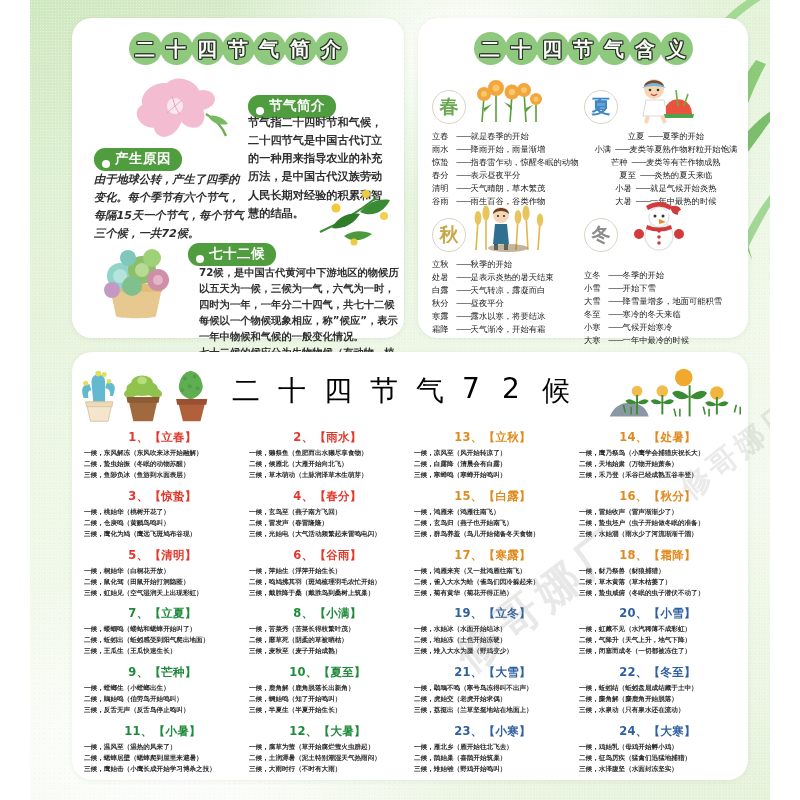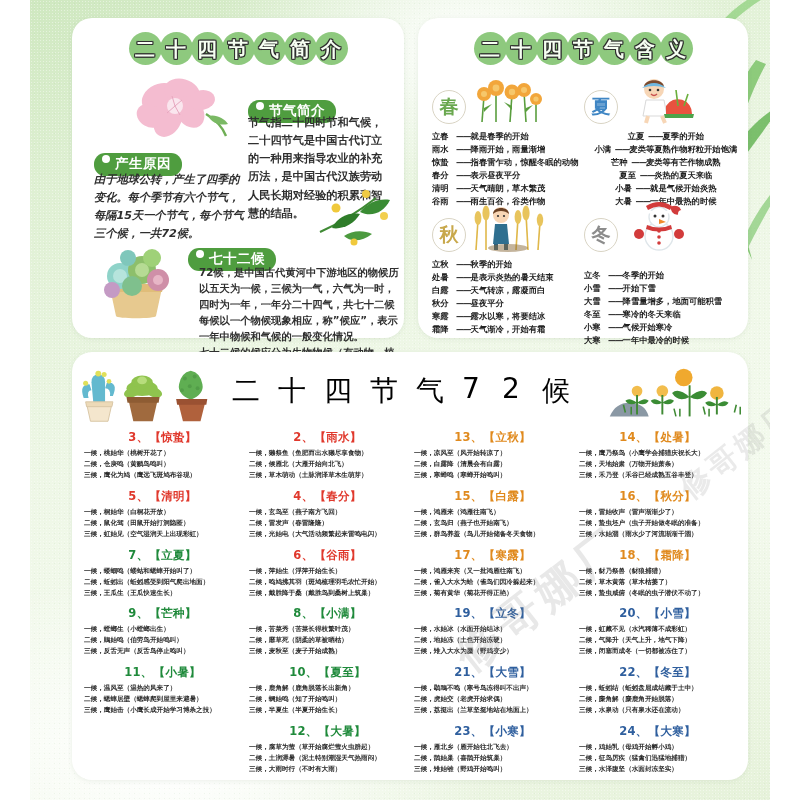--- a/index.html
+++ b/index.html
@@ -52,36 +52,36 @@
   .pill-title .ch span{
     font-size:20px; font-weight:700; color:#f6fff2; line-height:1;
     font-family:"DejaVu Sans","Liberation Sans",sans-serif;
     text-shadow:
        1px 0 0 #2f2f2f, -1px 0 0 #2f2f2f, 0 1px 0 #2f2f2f, 0 -1px 0 #2f2f2f,
        1px 1px 0 #2f2f2f, -1px -1px 0 #2f2f2f, 1px -1px 0 #2f2f2f, -1px 1px 0 #2f2f2f;
   }
 
   
   .tag{
-    display:inline-flex; align-items:flex-start; gap:5px;
+    display:inline-flex; align-items:flex-end; gap:5px;
     background:#4f9d3f; color:#fff; border-radius:11px;
     padding:2px 11px 3px 8px; font-size:13.5px; font-weight:700;
     letter-spacing:.5px;
   }
   .tag .dot{ width:8px;height:8px;border-radius:50%;background:#fff;display:block; }
 
   .body-text{ font-size:11.2px; line-height:1.62; color:#2f2f2f; font-weight:600; }
 
   
   .season-badge{
     width:34px;height:34px;border-radius:50%;border:1.6px solid #d9d4c4;
     display:flex;align-items:center;justify-content:center;
     font-size:19px;font-weight:700;background:#fff;
   }
-  .season-rows{ font-size:8.3px; line-height:1.58; color:#222; font-weight:700; }
+  .season-rows{ font-size:8.3px; line-height:1.58; color:#222; font-weight:400; }
   .season-rows .tm{ display:inline-block; width:24px; }
   .season-rows .dash{ color:#333; letter-spacing:-1px; }
 
   
   .hou-title-row{ position:absolute; left:0; right:0; top:12px; height:62px;
                   display:flex; align-items:center; justify-content:center; gap:14px; }
   .hou-grid{
     position:absolute; left:10px; right:10px; top:78px; bottom:8px;
     display:grid; grid-template-columns:1fr 1fr 1fr 1fr; column-gap:4px; row-gap:0px;
   }
@@ -489,20 +489,26 @@
             <path d="M110 50 L110 42"></path>
           <path d="M136 46 L138 38"></path>
             <path d="M142 48 L142 40"></path>
         </g>
       </svg>
     </div>
 
     <div class="hou-grid">
       <div class="hou-col">
           <div class="hou-item">
+            <div class="hou-head c-red"><span class="num">1、</span><span class="br">【立春】</span></div>
+            <div class="hou-line">一候，东风解冻（东风吹来冰开始融解）</div>
+            <div class="hou-line">二候，蛰虫始振（冬眠的动物苏醒）</div>
+            <div class="hou-line">三候，鱼陟负冰（鱼游到水面表层）</div>
+          </div>
+          <div class="hou-item">
             <div class="hou-head c-red"><span class="num">3、</span><span class="br">【惊蛰】</span></div>
             <div class="hou-line">一候，桃始华（桃树开花了）</div>
             <div class="hou-line">二候，仓庚鸣（黄鹂鸟鸣叫）</div>
             <div class="hou-line">三候，鹰化为鸠（鹰远飞斑鸠布谷现）</div>
           </div>
           <div class="hou-item">
             <div class="hou-head c-red"><span class="num">5、</span><span class="br">【清明】</span></div>
             <div class="hou-line">一候，桐始华（白桐花开放）</div>
             <div class="hou-line">二候，鼠化驾（田鼠开始打洞隐匿）</div>
             <div class="hou-line">三候，虹始见（空气湿润天上出现彩虹）</div>

